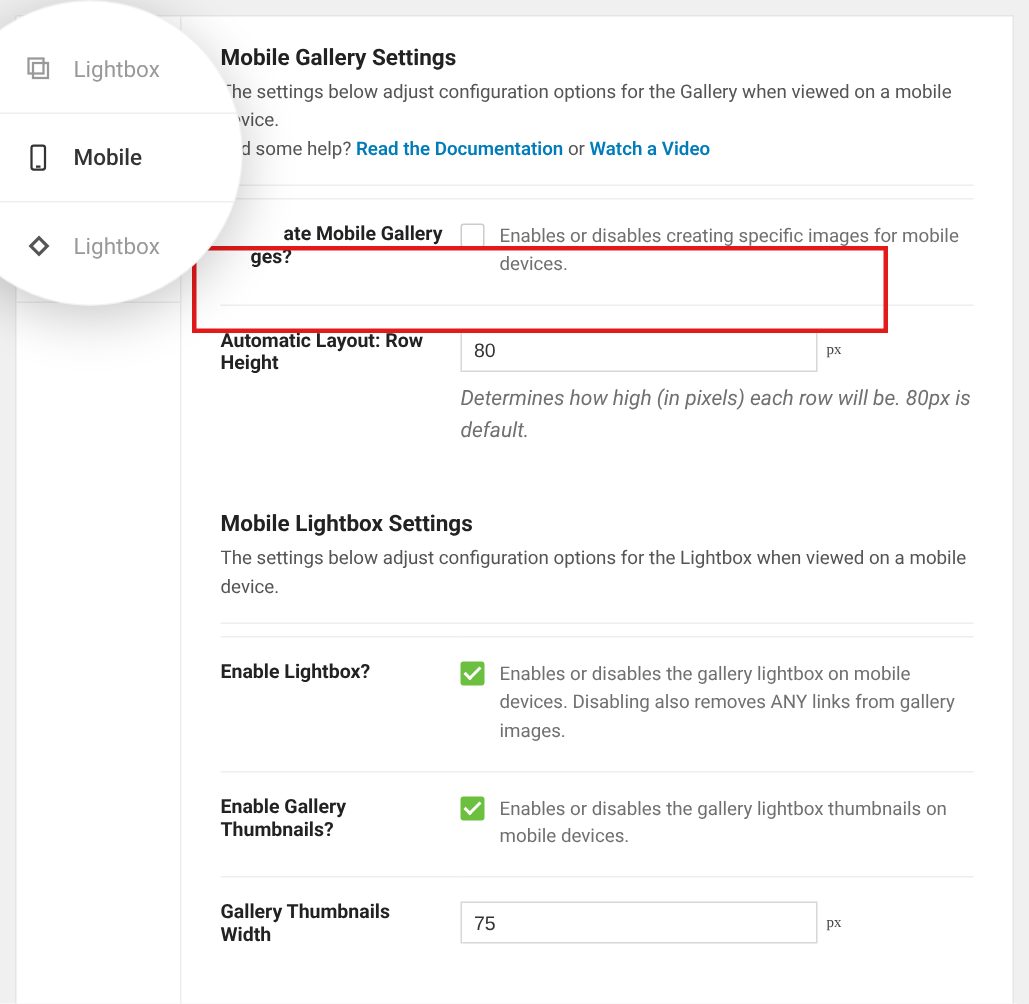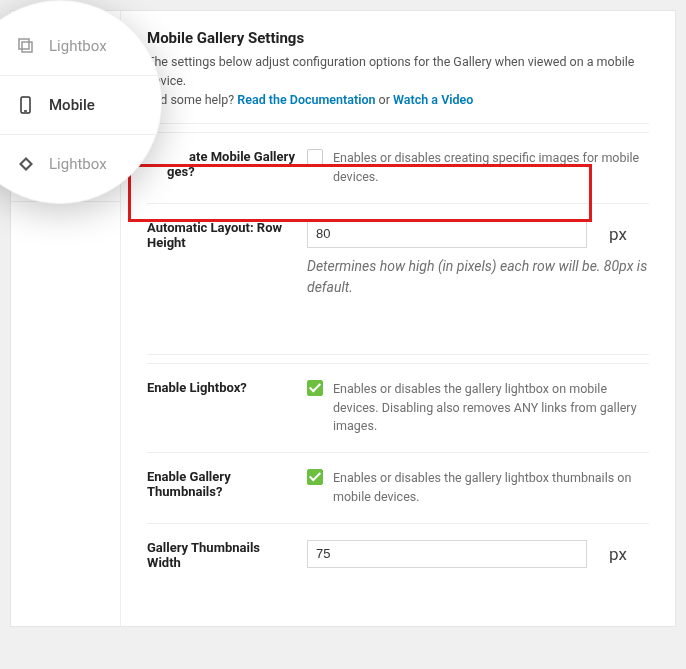--- a/index.html
+++ b/index.html
@@ -121,32 +121,33 @@
   }
   .cb-row .txt {
     color: #707070;
     line-height: 1.5;
   }
   .num-row {
     display: flex;
     align-items: center;
   }
   .num-row input[type="text"] {
-    width: 280px;
+    width: 238px;
     height: 28px;
     padding: 4px 8px;
     border: 1px solid #d7d7d7;
     font-size: 13px;
     color: #333;
     background: #fff;
   }
   .num-row .unit {
-    margin-left: 22px;
-    font-size: 17px;
+    margin-left: 6px;
+    font-size: 10px;
     color: #444;
+    font-family: Liberation Serif, serif;
   }
   .section-gap { height: 26px; }
   .hr-top {
     border-top: 1px solid #eee;
     margin-top: 14px;
   }
   
   .highlight-box {
     position: absolute;
     border: 3px solid #e21a1a;
@@ -233,20 +234,22 @@
               <span class="unit">px</span>
             </div>
             <div class="desc">Determines how high (in pixels) each row will be. 80px is default.</div>
           </td>
         </tr>
       </tbody>
     </table>
 
     <div class="section-gap"></div>
 
+    <h3>Mobile Lightbox Settings</h3>
+    <div class="section-intro">The settings below adjust configuration options for the Lightbox when viewed on a mobile device.</div>
 
     <div class="hr-top"></div>
 
     <table class="settings-table">
       <tbody>
         <tr>
           <td class="label-col">Enable Lightbox?</td>
           <td class="field-col">
             <div class="cb-row">
               <span class="cb checked"></span>

